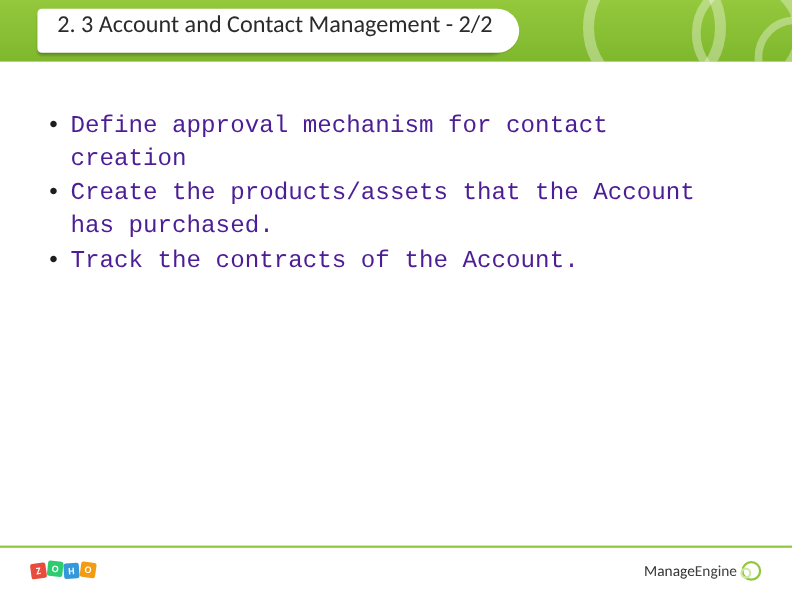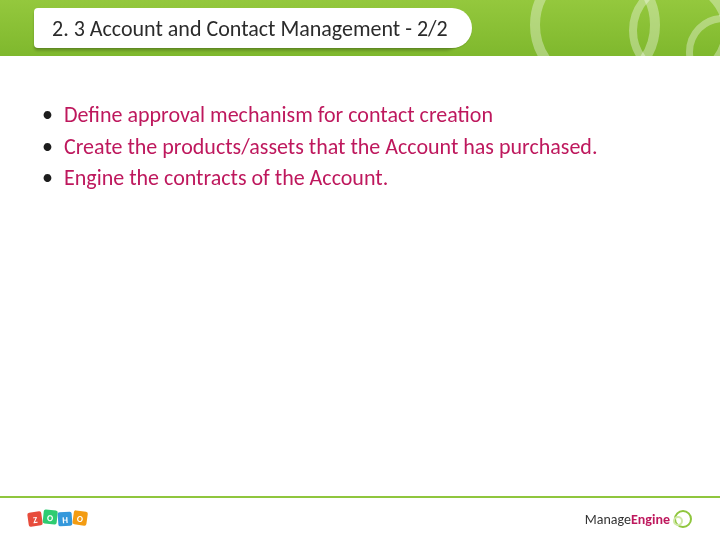--- a/index.html
+++ b/index.html
@@ -50,21 +50,20 @@
   }
   .title-pill {
     position: absolute;
     left: 34px;
     top: 8px;
     height: 40px;
     padding: 0 24px 0 18px;
     background: #ffffff;
     border-radius: 4px 20px 20px 4px;
     display: flex;
-    align-items: center;
     box-shadow: 0 1px 1px rgba(0,0,0,0.1);
   }
   .title-pill-shadow {
     position: absolute;
     left: 34px;
     top: 11px;
     height: 40px;
     width: 430px;
     background: rgba(0,0,0,0.18);
     border-radius: 4px 20px 20px 4px;
@@ -85,22 +84,23 @@
   ul.bullets {
     list-style: none;
     margin: 0;
     padding: 0;
   }
   ul.bullets li {
     position: relative;
     padding-left: 28px;
     font-size: 22px;
     line-height: 1.35;
-    color: #be185d;
+    color: #4c1d95;
     margin-bottom: 2px;
+    font-family: Liberation Mono, monospace;
   }
   ul.bullets li::before {
     content: "•";
     position: absolute;
     left: 6px;
     top: 0;
     font-size: 22px;
     color: #1d1d1d;
   }
   
@@ -138,21 +138,21 @@
   .zoho-logo .t-h { background:#3498db; transform: rotate(-4deg);}
   .zoho-logo .t-o2 { background:#f39c12; transform: rotate(8deg) translateY(-1px);}
   .me-logo {
     display: flex;
     align-items: center;
     font-size: 14px;
     color: #333;
     gap: 4px;
   }
   .me-logo .me-text .bold { font-weight: 400; padding-left: 22px; }
-  .me-logo .me-text .light { font-weight: 700; color:#be185d; }
+  .me-logo .me-text .light { font-weight: 400; color:#404040; }
   .me-logo .ring {
     width: 14px; height: 14px;
     border: 2px solid #8fc63d;
     border-radius: 50%;
     position: relative;
   }
   .me-logo .ring::after{
     content:"";
     position:absolute;
     width:6px;height:6px;
@@ -173,21 +173,21 @@
   <div class="title-pill-shadow"></div>
   <div class="title-pill">
     <span class="title-text">2. 3 Account and Contact Management - 2/2</span>
   </div>
 </div>
 
 <div class="body">
   <ul class="bullets">
     <li>Define approval mechanism for contact creation</li>
     <li>Create the products/assets that the Account has purchased.</li>
-    <li>Engine the contracts of the Account.</li>
+    <li>Track the contracts of the Account.</li>
   </ul>
 </div>
 
 <div class="footer">
   <div class="zoho-logo">
     <div class="tile t-z">Z</div>
     <div class="tile t-o1">O</div>
     <div class="tile t-h">H</div>
     <div class="tile t-o2">O</div>
   </div>

